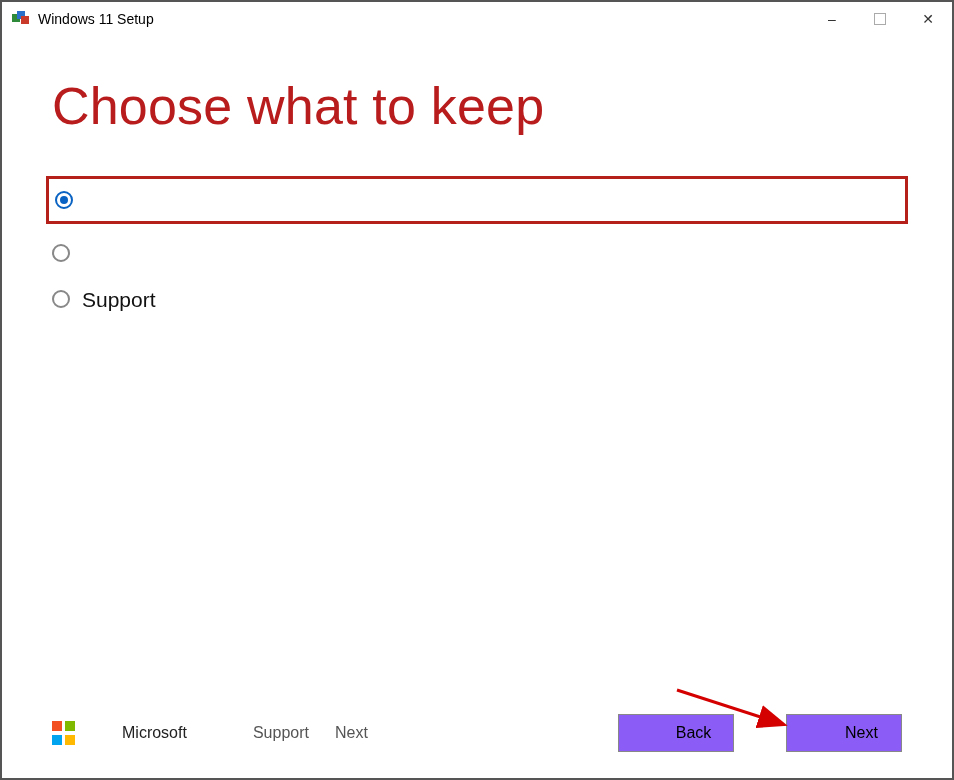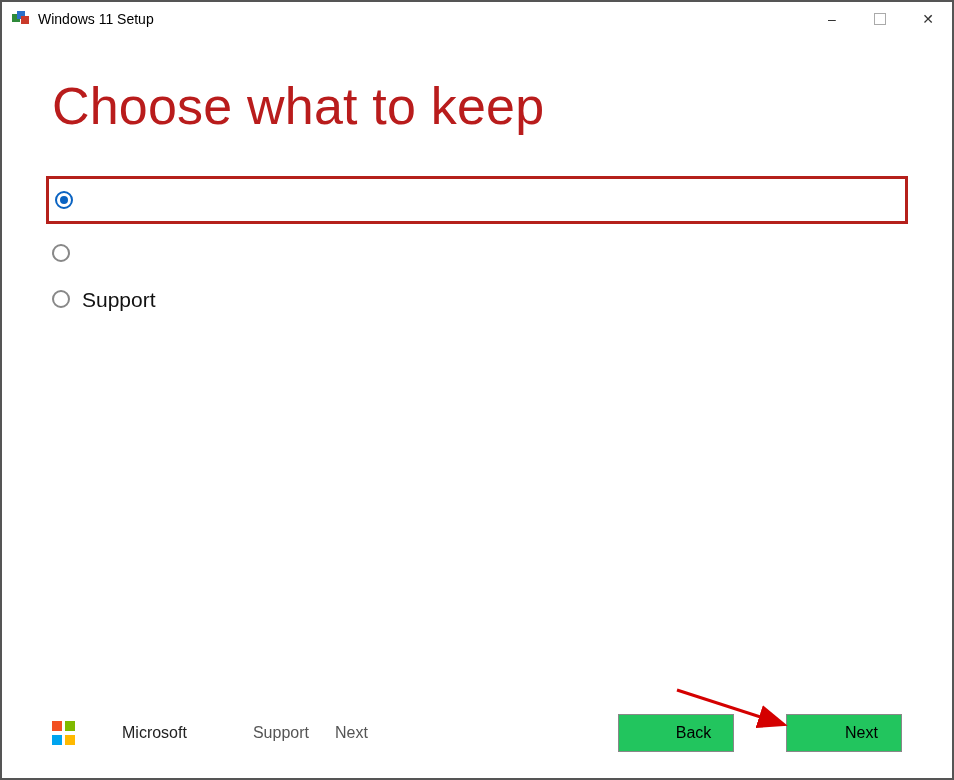--- a/index.html
+++ b/index.html
@@ -122,21 +122,21 @@
     .ms-logo span:nth-child(3){background:#00a4ef;}
     .ms-logo span:nth-child(4){background:#ffb900;}
     .brand-text { font-size: 16px; color: #222; }
     .footer-links { display: flex; gap: 26px; margin-left: 30px; }
     .footer-link { font-size: 16px; color: #555; cursor: pointer; }
     .footer-spacer { flex: 1; }
     .btn {
       min-width: 116px;
       height: 38px;
       border: 1px solid #888;
-      background: #22c55e;
+      background: #8b5cf6;
       font-size: 16px;
       color: #000;
       cursor: pointer;
       margin-left: 16px;
       padding-left: 35px;
     }
     .annotation-arrow {
       position: absolute;
       left: 670px;
       bottom: 44px;

